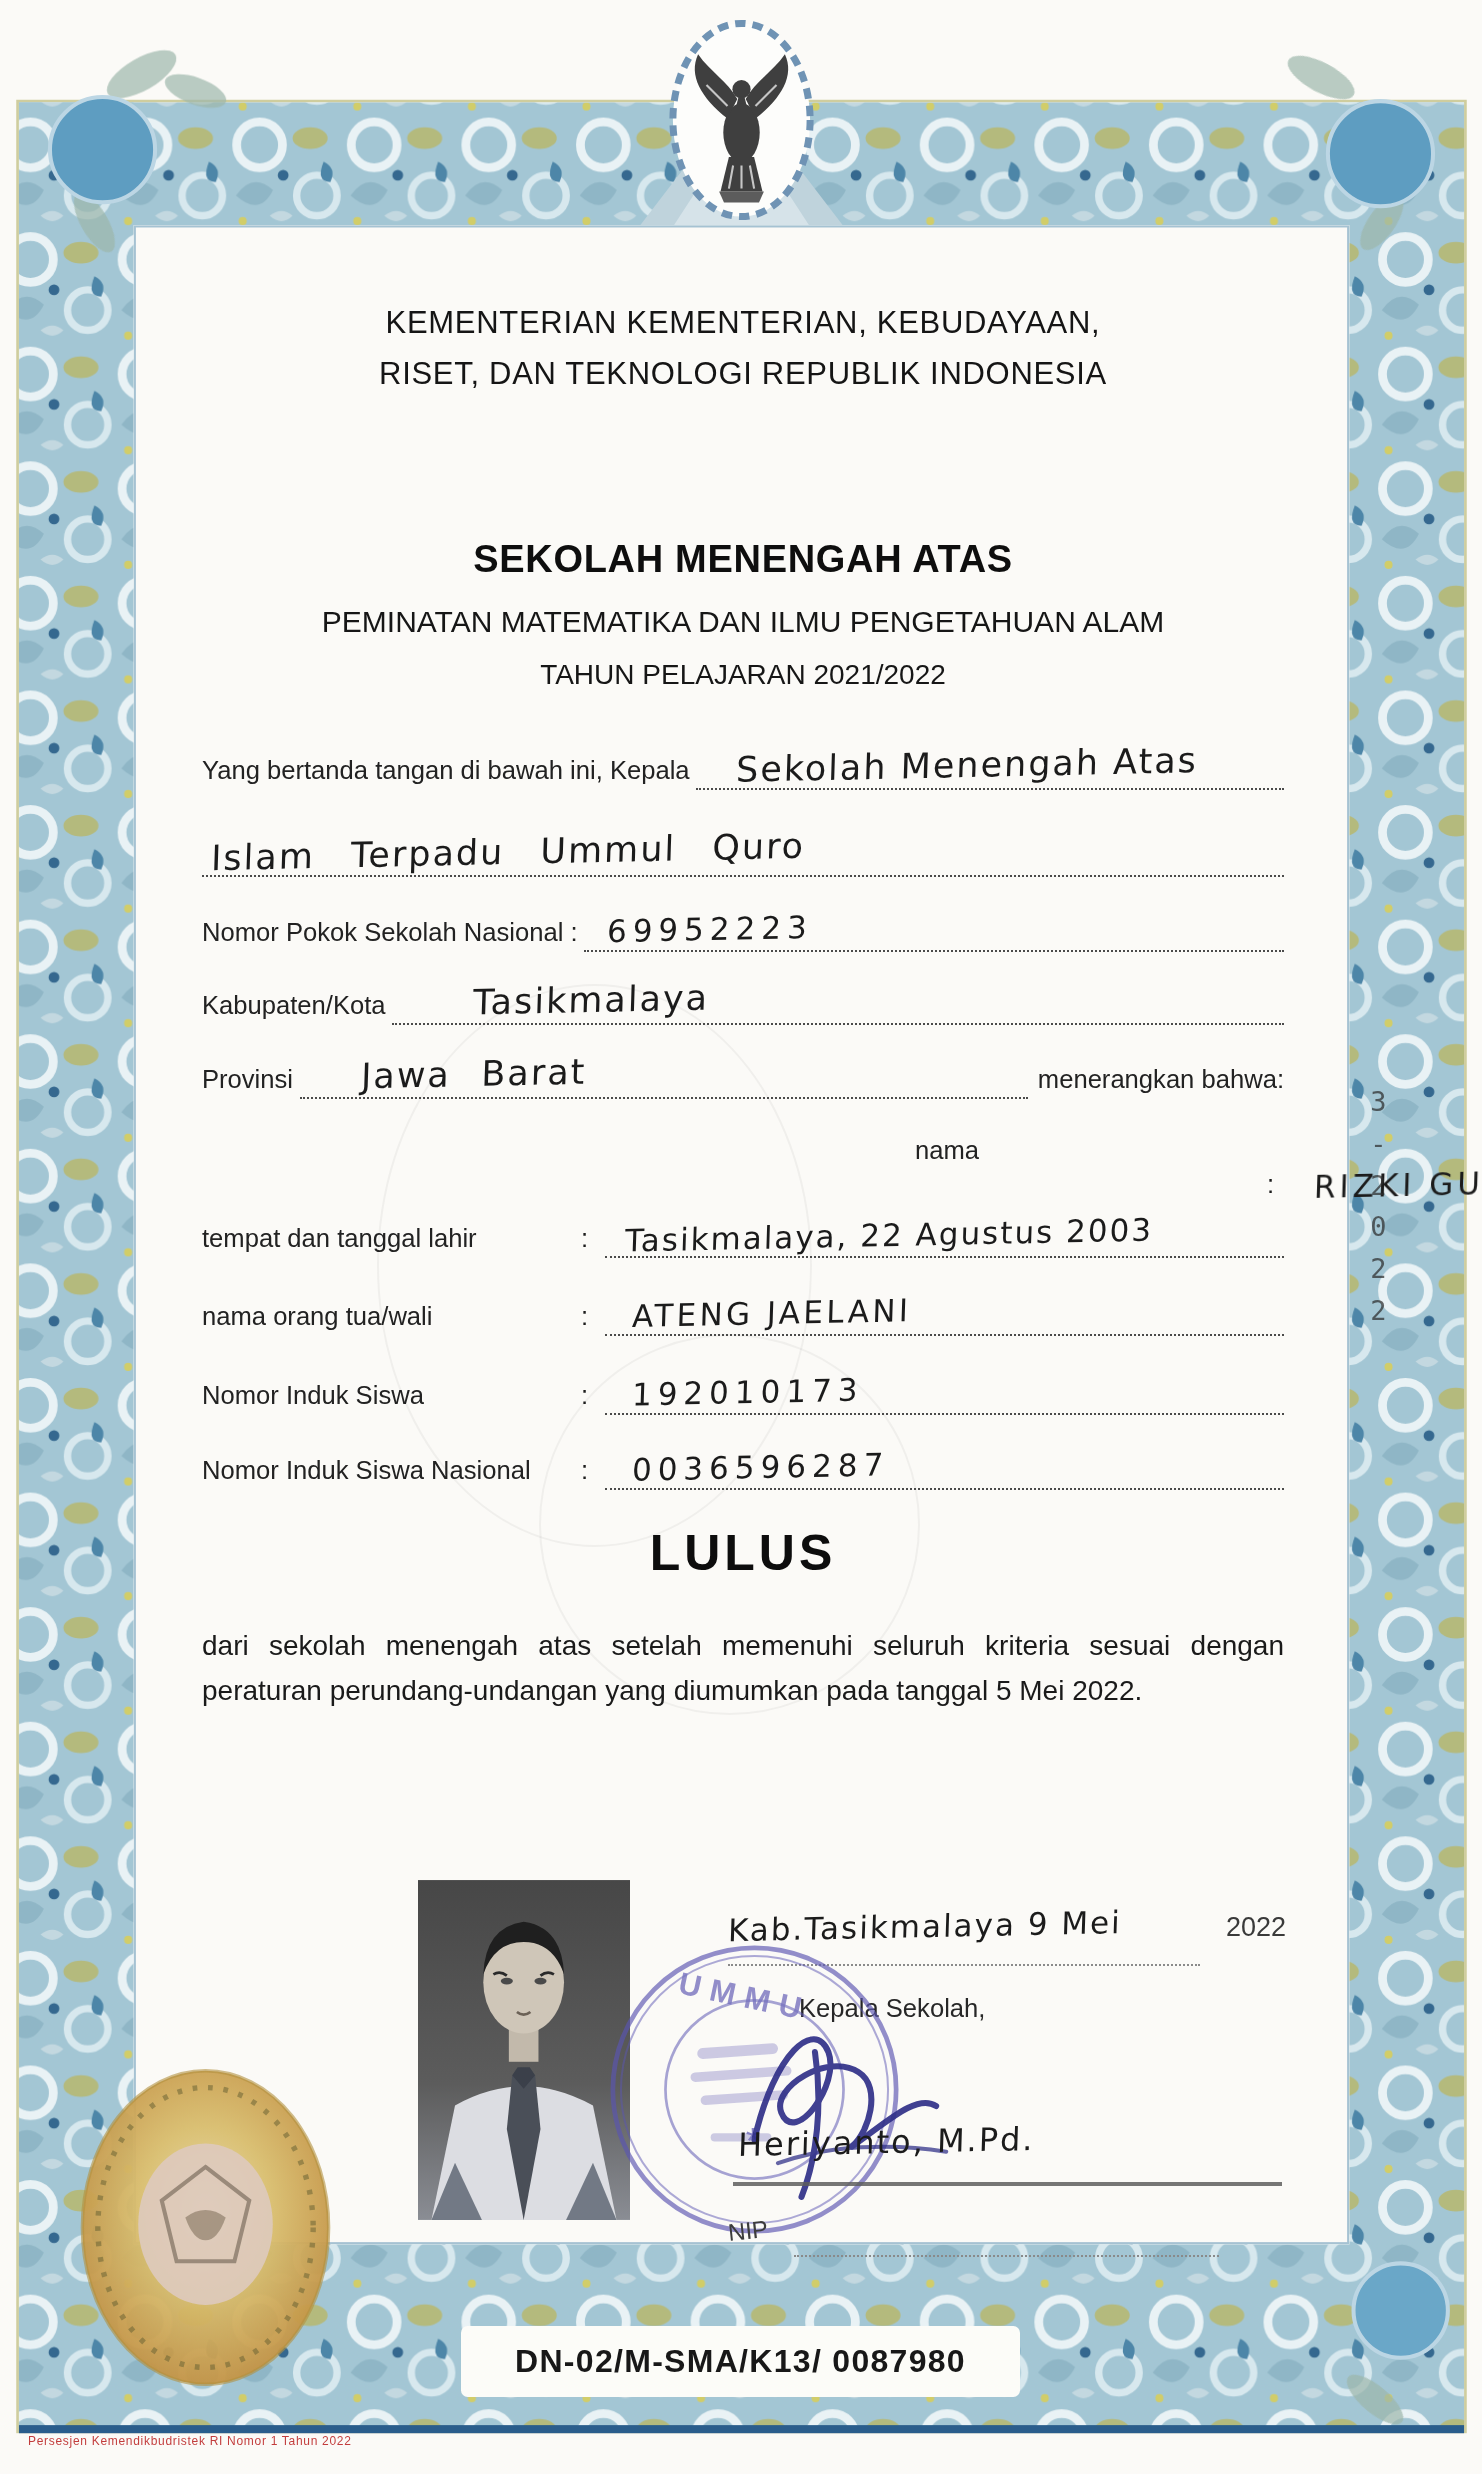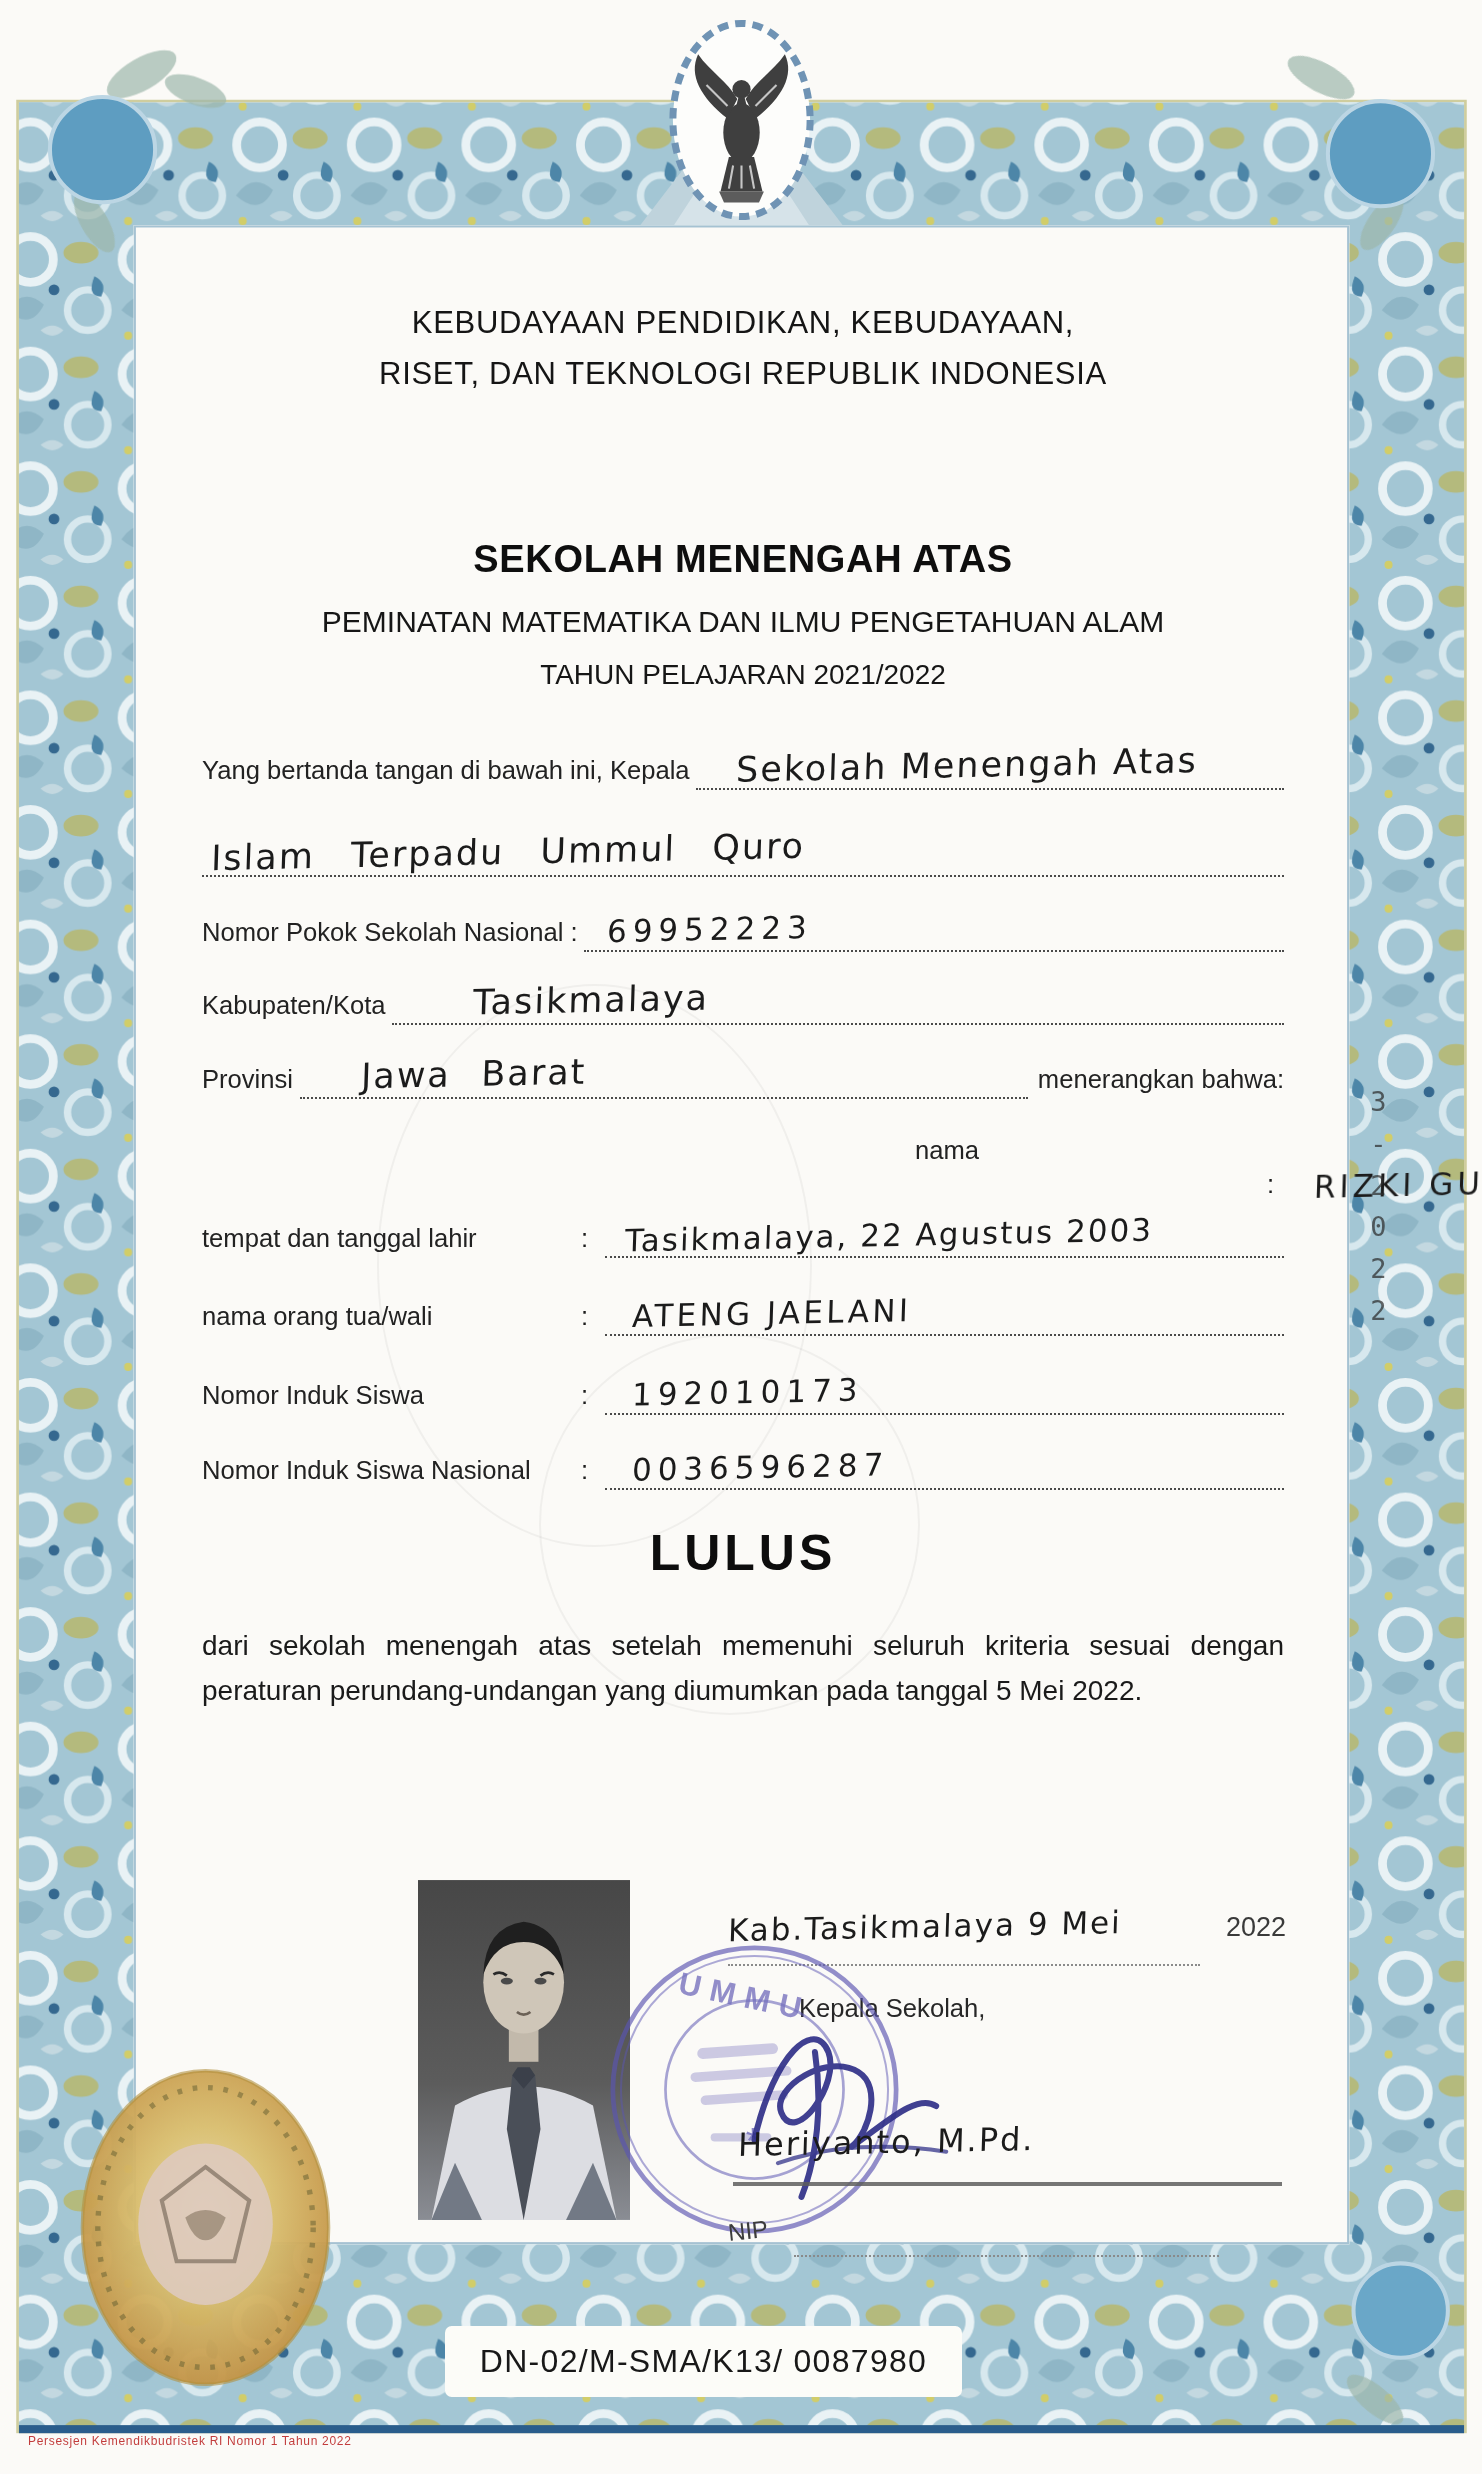--- a/index.html
+++ b/index.html
@@ -109,21 +109,21 @@
       <path d="M112 203 L148 203 L160 252 L100 252 Z"></path>
       <path d="M98 252 h64 l-7 16 h-50 z" opacity=".85"></path>
     </g>
     <g stroke="#ffffff" stroke-width="3" opacity=".7">
       <path d="M80 100 L110 130" fill="none"></path>
       <path d="M180 100 L150 130" fill="none"></path>
       <path d="M118 215 L112 248 M130 215 L130 248 M142 215 L148 248" fill="none"></path>
     </g>
   </svg>
 
-  <div class="abs center ministry" style="top:305px;">KEBUDAYAAN PENDIDIKAN, KEBUDAYAAN,</div>
+  <div class="abs center ministry" style="top:305px;">KEMENTERIAN KEMENTERIAN, KEBUDAYAAN,</div>
   <div class="abs center ministry" style="top:356px;">RISET, DAN TEKNOLOGI REPUBLIK INDONESIA</div>
   <div class="abs center level" style="top:538px;">SEKOLAH MENENGAH ATAS</div>
   <div class="abs center program" style="top:605px;">PEMINATAN MATEMATIKA DAN ILMU PENGETAHUAN ALAM</div>
   <div class="abs center year" style="top:659px;">TAHUN PELAJARAN 2021/2022</div>
 
   <div class="abs watermark" style="left:377px;top:984px;width:431px;height:559px;"></div>
   <div class="abs watermark" style="left:539px;top:1334px;width:377px;height:377px;"></div>
 
   <div class="row" style="top:749px;">
     <span class="lbl">Yang bertanda tangan di bawah ini, Kepala</span>
@@ -261,21 +261,21 @@
 
   <svg class="abs" style="left:74px;top:2066px;" width="263" height="323" viewBox="0 0 390 480">
     <ellipse cx="195" cy="240" rx="183" ry="233" fill="url(#goldGrad)" opacity=".95"></ellipse>
     <ellipse cx="195" cy="240" rx="160" ry="208" fill="none" stroke="#6b6435" stroke-width="8" stroke-dasharray="7 16" opacity=".55"></ellipse>
     <ellipse cx="195" cy="235" rx="100" ry="120" fill="#decabe" opacity=".9"></ellipse>
     <path d="M195 150 L260 200 L238 290 L152 290 L130 200 Z" fill="none" stroke="#8a7a6a" stroke-width="6" opacity=".8"></path>
     <path d="M165 225 q30 -22 60 0 q-12 34 -30 34 q-18 0 -30 -34z" fill="#9a8876" opacity=".8"></path>
     <ellipse cx="195" cy="240" rx="183" ry="233" fill="none" stroke="#b3913f" stroke-width="5" opacity=".6"></ellipse>
   </svg>
 
-  <div class="abs dn-box" style="left:445px;top:2326px;width:517px;height:71px;">
+  <div class="abs dn-box" style="left:461px;top:2326px;width:559px;height:71px;font-weight:bold;">
     <span>DN-02/M-SMA/K13/ 0087980</span>
   </div>
 
   <div class="abs fineprint" style="left:28px;top:2434px;">Persesjen Kemendikbudristek RI Nomor 1 Tahun 2022</div>
 
   <div class="abs perforation" style="left:1363px;top:1086px;height:364px;">3-2022</div>
 
 </div>
 
 

